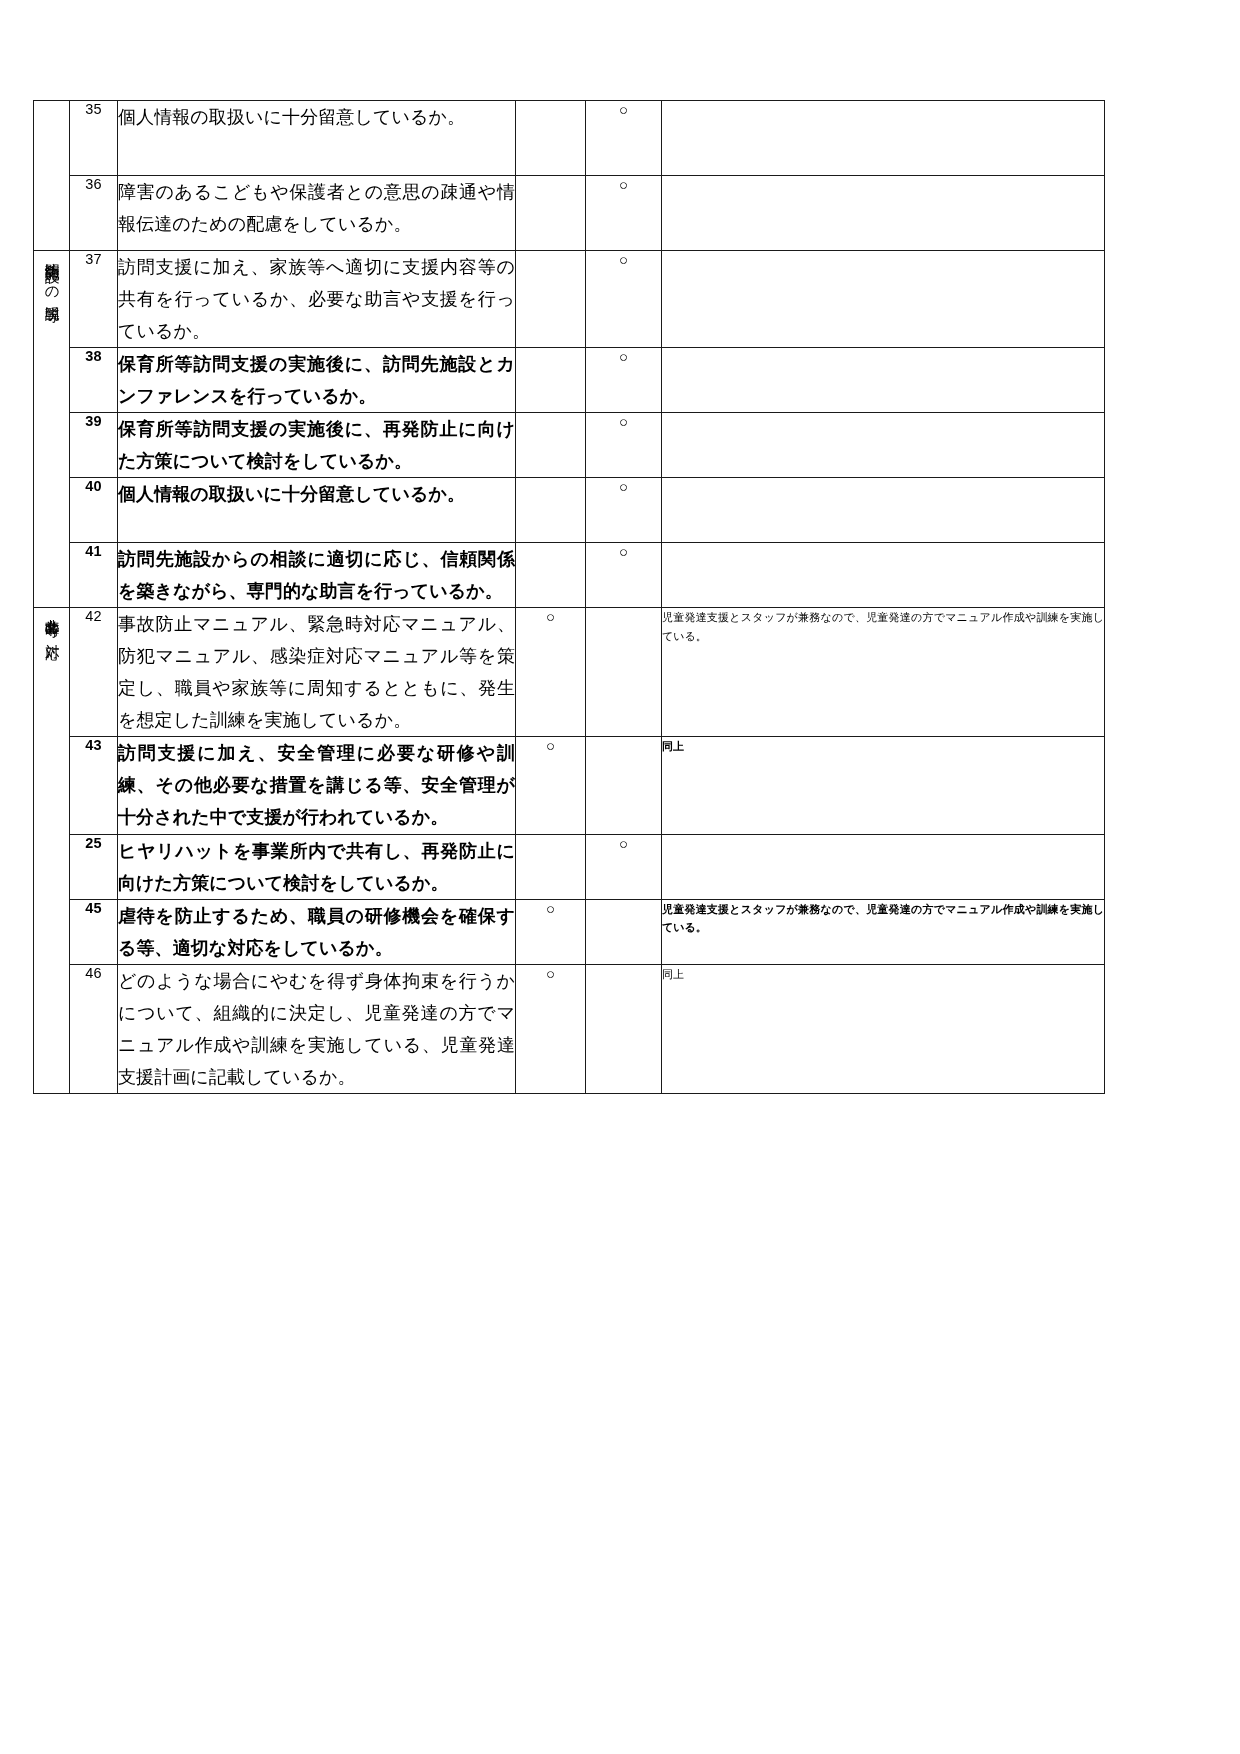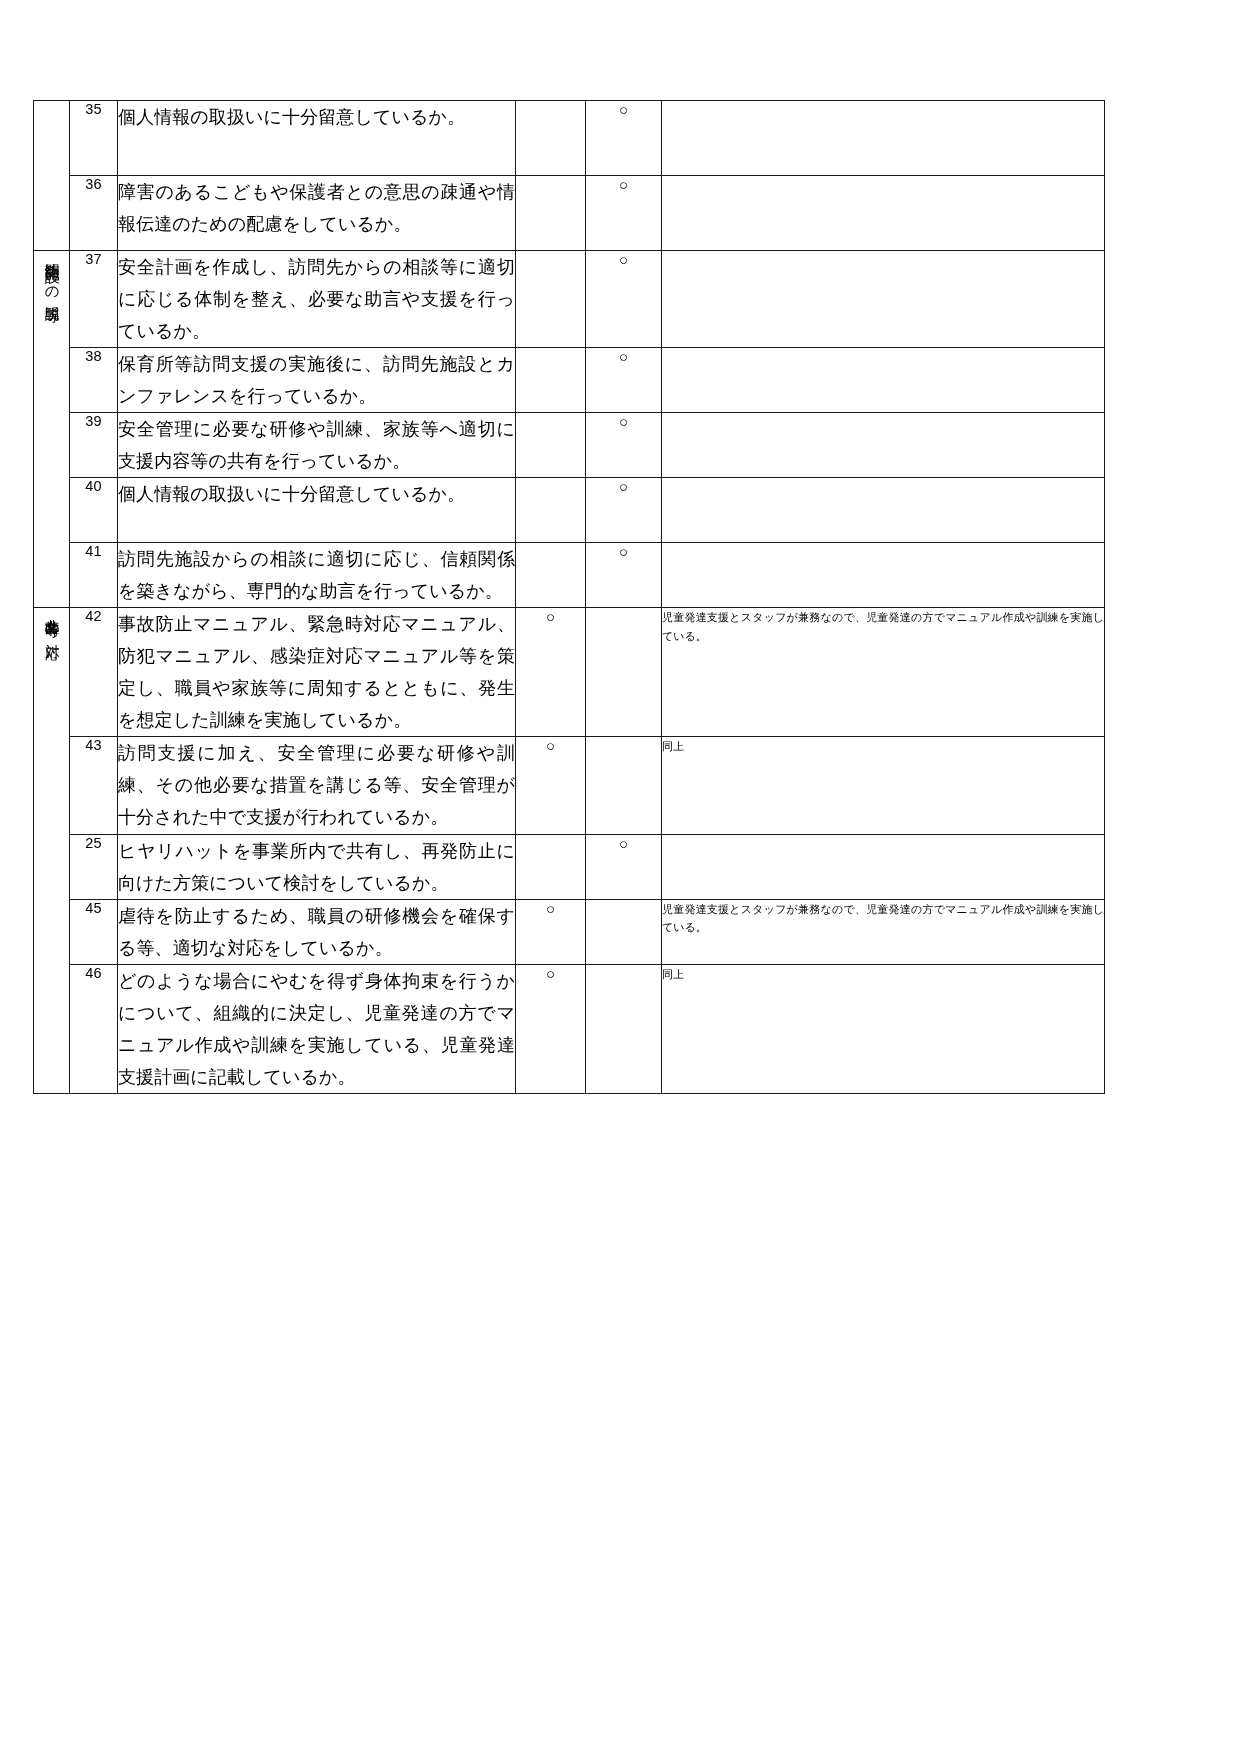--- a/index.html
+++ b/index.html
@@ -107,21 +107,21 @@
     font-size: 11px;
     line-height: 1.72;
     text-align: justify;
     text-justify: inter-character;
     letter-spacing: 0.003em;
   }
 
   
   tr.r-h1 td { height: 74px; }
   tr.r-h2 td { height: 76px; }
-  tr.r-h3 td { height: 64px; }
+  tr.r-h3 td { height: 64px; font-weight: bold; }
   tr.r-h4 td { height: 72px; }
 </style>
 </head>
 <body>
 
 <div class="page">
   <table class="checklist">
     <colgroup>
       <col class="c-cat">
         <col class="c-num">
@@ -166,21 +166,21 @@
           <div class="rem-text"></div>
         </td>
       </tr>
 
       <tr class="r-h2">
         <td class="cat" rowspan="5">
           <span class="cat-inner">訪問先施設への説明等</span>
         </td>
         <td class="num">37</td>
         <td class="q">
-          <div class="q-text">安全計画を作成し、訪問先からの相談等に適切に応じる体制を整え、必要な助言や支援を行っているか。</div>
+          <div class="q-text">訪問支援に加え、家族等へ適切に支援内容等の共有を行っているか、必要な助言や支援を行っているか。</div>
         </td>
         <td class="chk">
           <span class="mark"></span>
         </td>
         <td class="chk">
           <span class="mark">○</span>
         </td>
         <td class="rem">
           <div class="rem-text"></div>
         </td>
@@ -198,21 +198,21 @@
           <span class="mark">○</span>
         </td>
         <td class="rem">
           <div class="rem-text"></div>
         </td>
       </tr>
 
       <tr class="r-h3">
         <td class="num">39</td>
         <td class="q">
-          <div class="q-text">安全管理に必要な研修や訓練、家族等へ適切に支援内容等の共有を行っているか。</div>
+          <div class="q-text">保育所等訪問支援の実施後に、再発防止に向けた方策について検討をしているか。</div>
         </td>
         <td class="chk">
           <span class="mark"></span>
         </td>
         <td class="chk">
           <span class="mark">○</span>
         </td>
         <td class="rem">
           <div class="rem-text"></div>
         </td>

